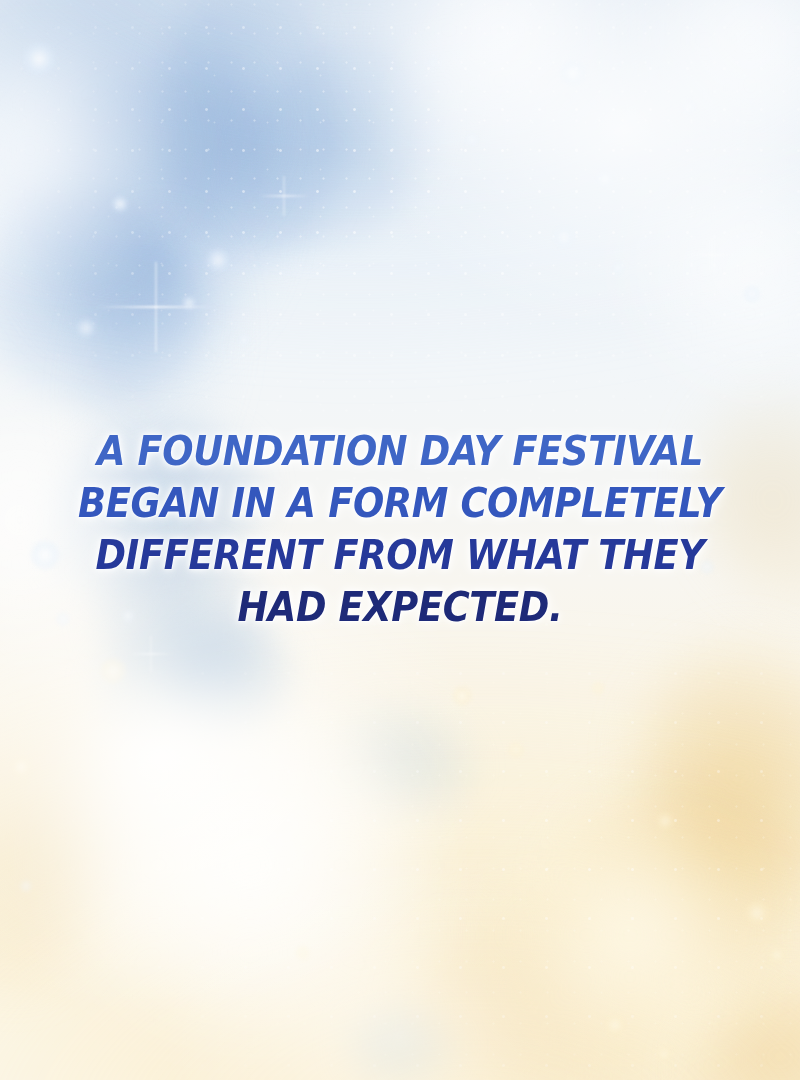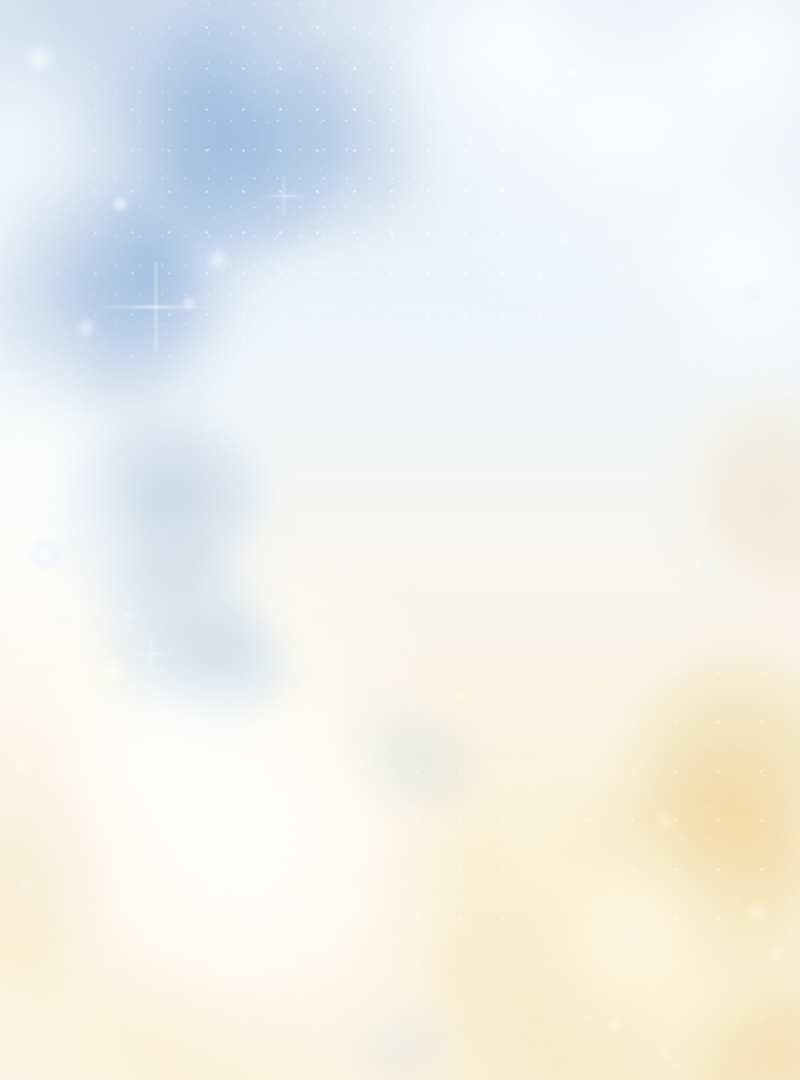--- a/index.html
+++ b/index.html
@@ -345,14 +345,20 @@
   <div class="bokeh cool" style="left:700px; top:560px; width:14px; height:14px; opacity:.62;"></div>
   <div class="bokeh cool" style="left:20px;  top:880px; width:12px; height:12px; opacity:.50;"></div>
 
   <div class="flare" style="left:96px; top:262px; width:120px; height:90px; opacity:.95;"></div>
   <div class="flare" style="left:258px; top:176px; width:52px; height:40px; opacity:.70;"></div>
   <div class="flare" style="left:128px; top:636px; width:46px; height:36px; opacity:.55;"></div>
   <div class="flare" style="left:690px; top:238px; width:44px; height:34px; opacity:.55;"></div>
 
   <div class="bg-haze"></div>
 
+  <div class="narration">
+    <span class="narration-line l1">A FOUNDATION DAY FESTIVAL</span>
+    <span class="narration-line l2">BEGAN IN A FORM COMPLETELY</span>
+    <span class="narration-line l3">DIFFERENT FROM WHAT THEY</span>
+    <span class="narration-line l4">HAD EXPECTED.</span>
+  </div>
 
 </div>
 
 </body></html>

